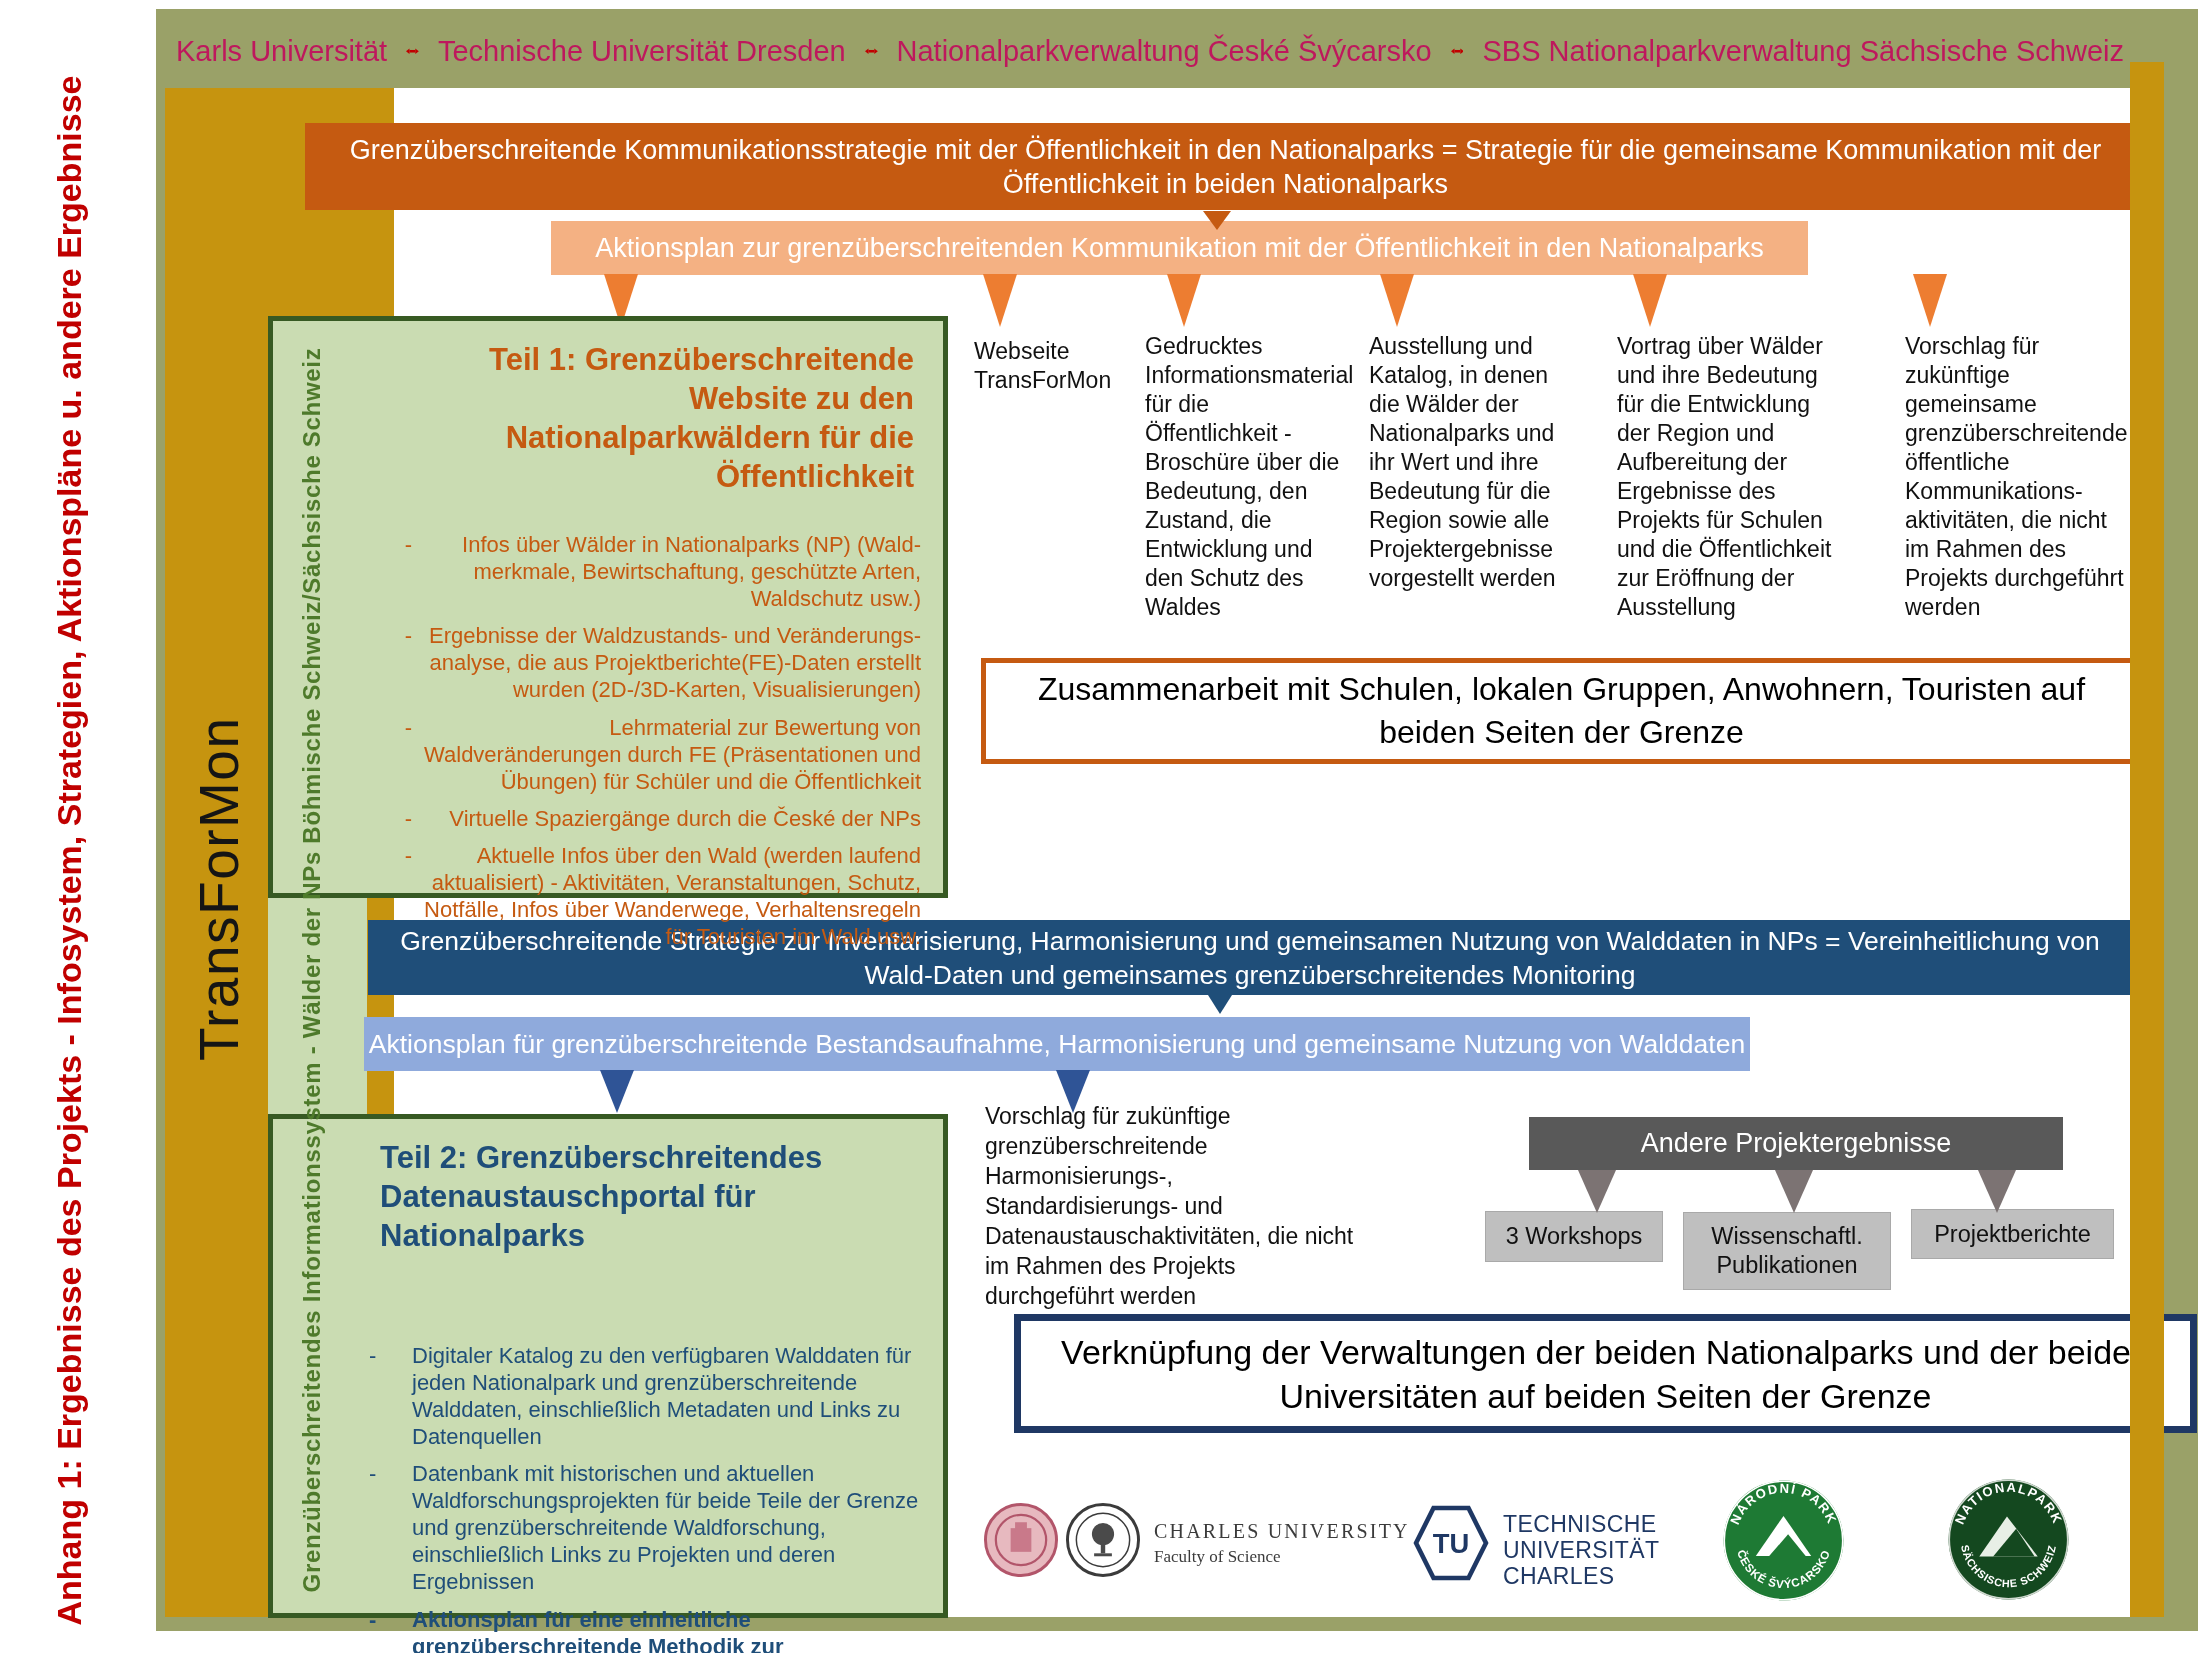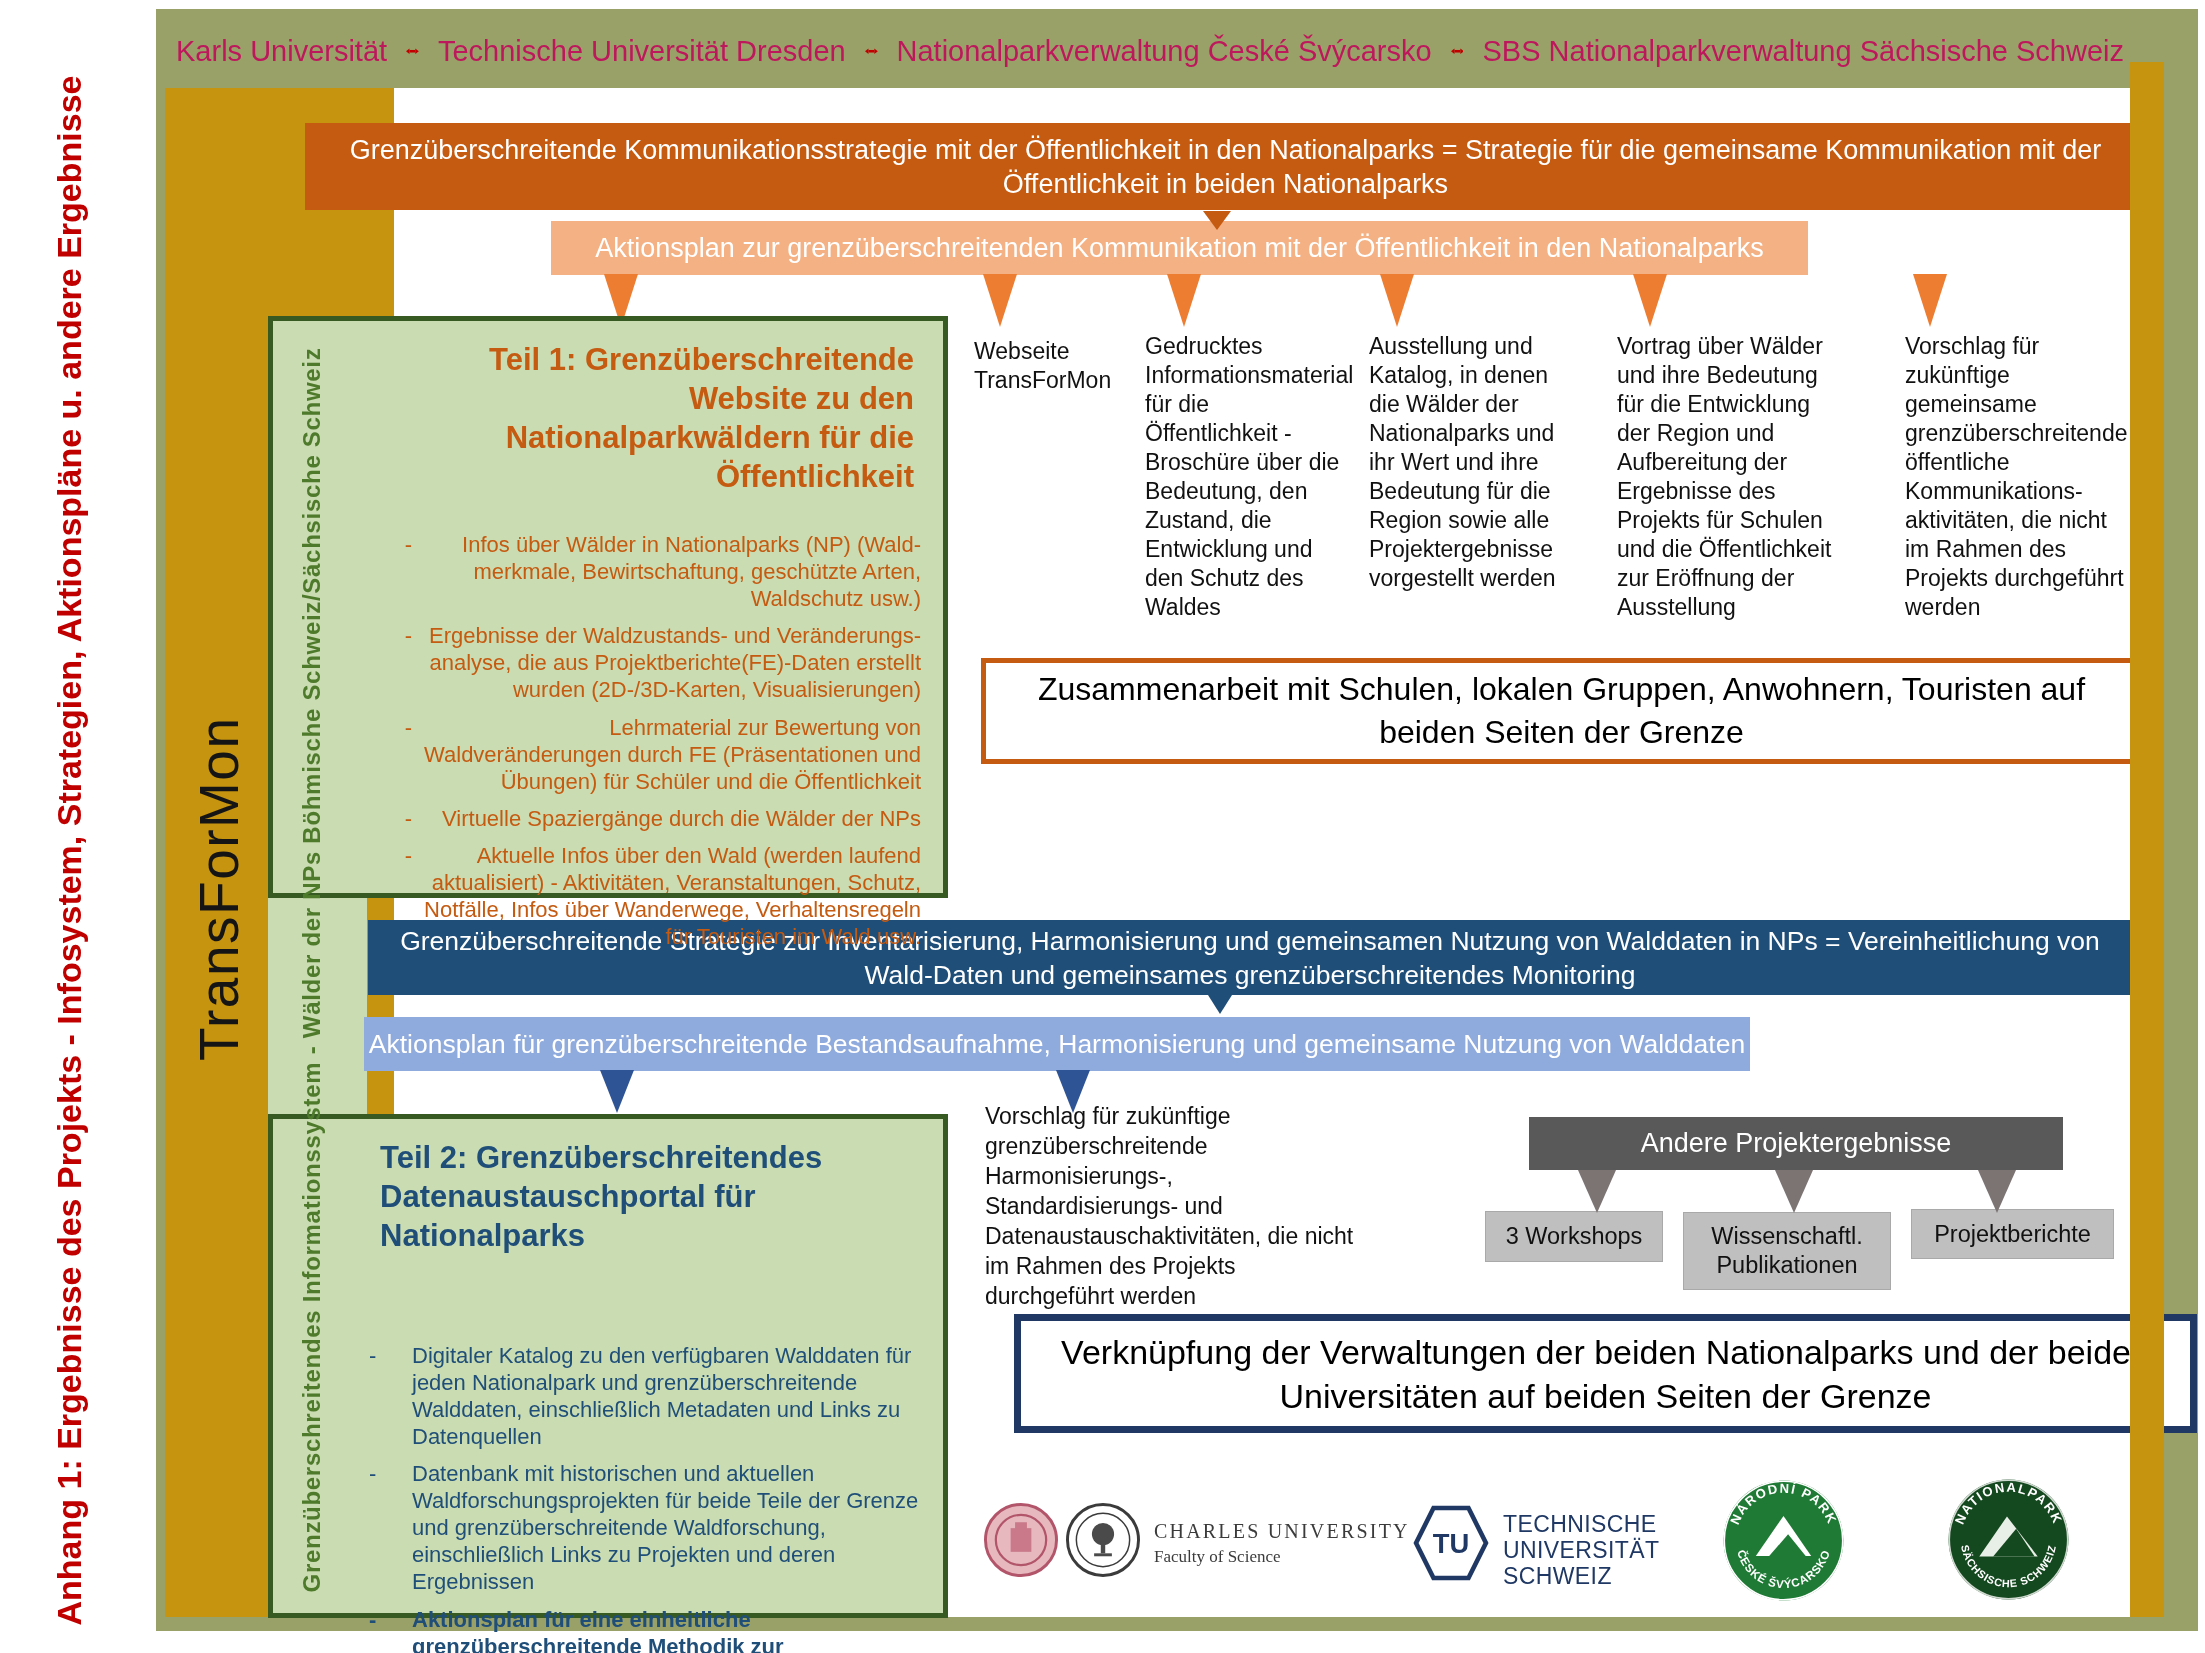--- a/index.html
+++ b/index.html
@@ -132,21 +132,21 @@
       <li>
           <span class="dash">-</span>
           <span class="btxt">Ergebnisse der Waldzustands- und Veränderungs-analyse, die aus Projektberichte(FE)-Daten erstellt wurden (2D-/3D-Karten, Visualisierungen)</span>
         </li>
       <li>
           <span class="dash">-</span>
           <span class="btxt">Lehrmaterial zur Bewertung von Waldveränderungen durch FE (Präsentationen und Übungen) für Schüler und die Öffentlichkeit</span>
         </li>
       <li>
           <span class="dash">-</span>
-          <span class="btxt">Virtuelle Spaziergänge durch die Wälder der NPs</span>
+          <span class="btxt">Virtuelle Spaziergänge durch die České der NPs</span>
         </li>
       <li>
           <span class="dash">-</span>
           <span class="btxt">Aktuelle Infos über den Wald (werden laufend aktualisiert) - Aktivitäten, Veranstaltungen, Schutz, Notfälle, Infos über Wanderwege, Verhaltensregeln für Touristen im Wald usw.</span>
         </li>
     </ul>
   </div>
 
   <div class="abs outcol" style="left:974px;top:337px;width:173px;">Webseite TransForMon</div>
   <div class="abs outcol" style="left:1145px;top:332px;width:200px;">Gedrucktes Informationsmaterial für die Öffentlichkeit - Broschüre über die Bedeutung, den Zustand, die Entwicklung und den Schutz des Waldes</div>
@@ -215,21 +215,21 @@
     <div class="l2">Faculty of Science</div>
   </div>
 
   <svg class="abs" style="left:1413px;top:1505px;z-index:6;" width="76" height="76" viewBox="0 0 100 100">
     <polygon points="27,4 73,4 96,50 73,96 27,96 4,50" fill="none" stroke="#1F3864" stroke-width="6"></polygon>
     <text x="50" y="63" text-anchor="middle" font-size="36" font-weight="bold" fill="#1F3864" font-family="Liberation Sans, sans-serif">TU</text>
   </svg>
   <div class="abs tud-text">
     <div>TECHNISCHE</div>
     <div>UNIVERSITÄT</div>
-    <div>SCHWEIZ</div>
+    <div>CHARLES</div>
   </div>
 
   <svg class="abs" style="left:1722px;top:1479px;z-index:6;" width="123" height="123" viewBox="0 0 160 160">
     <circle cx="80" cy="80" r="78" fill="#1E7A34"></circle>
     <circle cx="80" cy="80" r="77" fill="none" stroke="#ffffff" stroke-width="2"></circle>
     <polygon points="44,100 80,48 116,100" fill="#ffffff"></polygon>
     <polygon points="58,104 86,72 112,104" fill="#1E7A34"></polygon>
     <defs>
       <path id="czTop" d="M 18,80 A 62,62 0 0 1 142,80"></path>
       <path id="czBot" d="M 18,80 A 62,62 0 0 0 142,80"></path>

